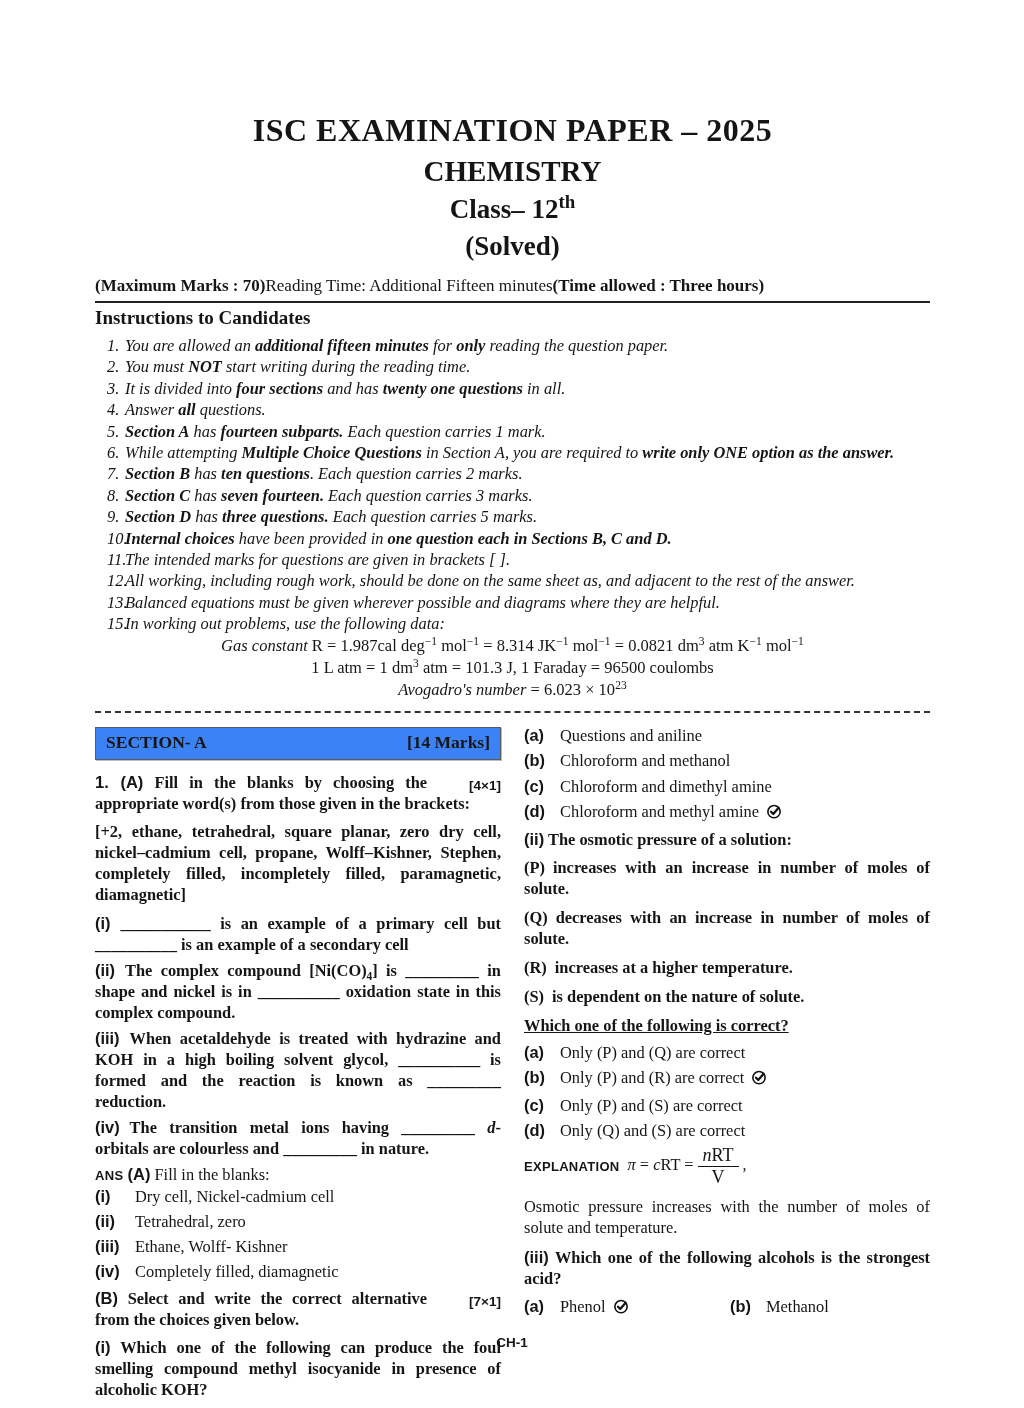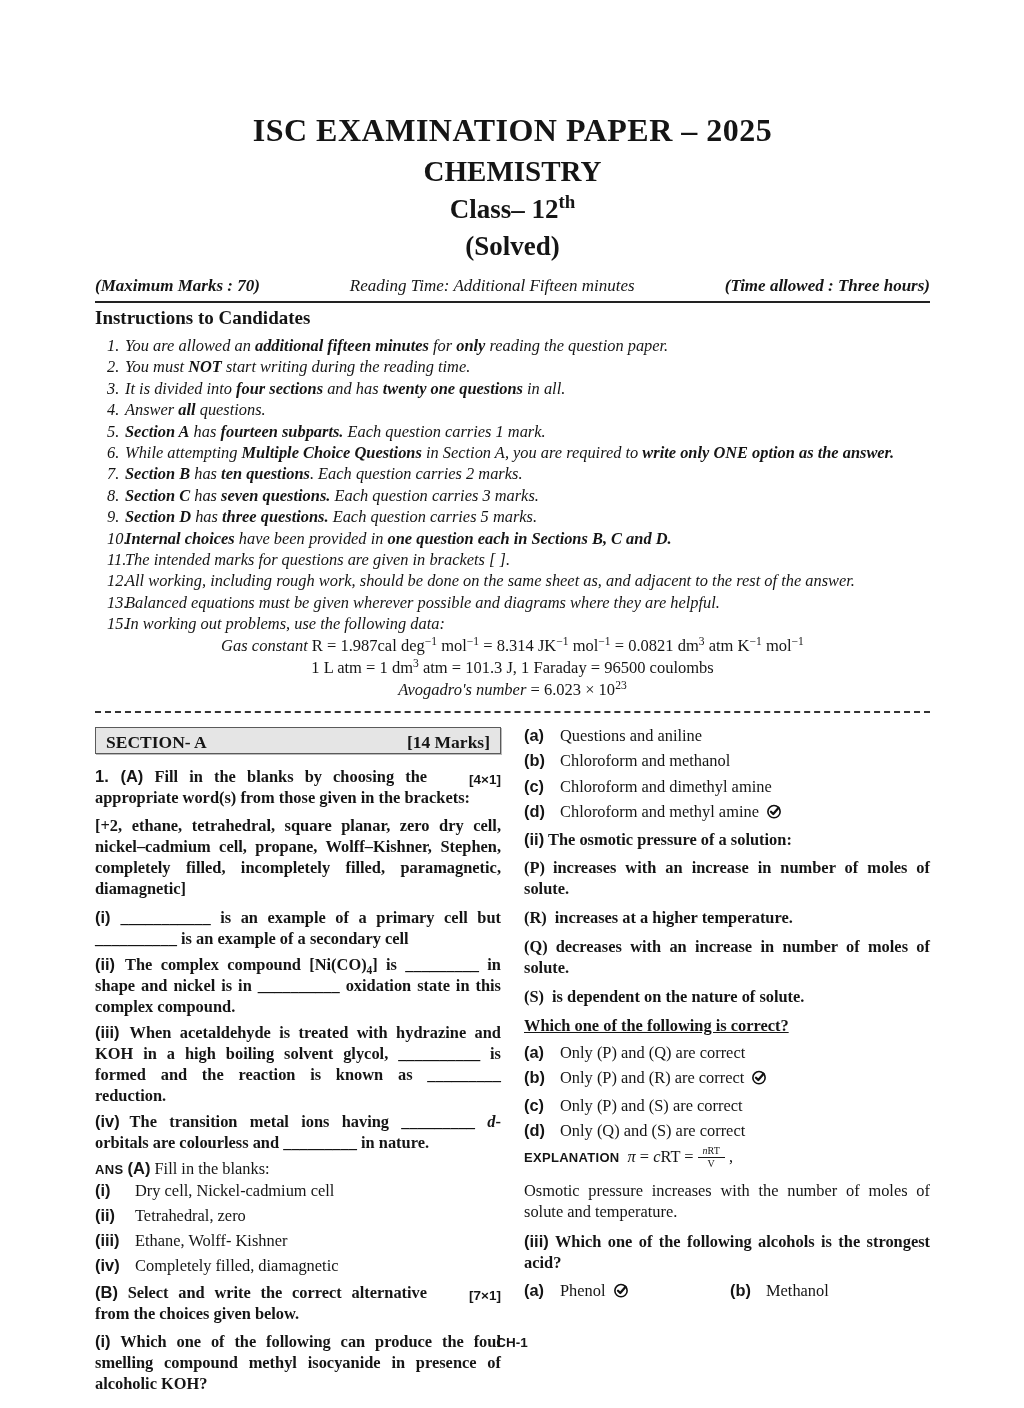--- a/index.html
+++ b/index.html
@@ -17,42 +17,42 @@
 
   .page { padding:112px 94px 0 95px; }
 
   
   .hdr { text-align:center; }
   .hdr-title   { font-size:32px; font-weight:bold; letter-spacing:.5px; margin:0 0 6px; }
   .hdr-subject { font-size:29px; font-weight:bold; margin:0 0 6px; }
   .hdr-class   { font-size:27px; font-weight:bold; margin:0 0 6px;text-align:center; }
   .hdr-solved  { font-size:27px; font-weight:bold; margin:0 0 14px; }
 
-  .meta-row { display:flex; justify-content:space-between; align-items:baseline;
-              font-size:17px; font-style:italic; padding-bottom:5px; }
+  .meta-row { display:flex; align-items:baseline;
+              font-size:17px; padding-bottom:5px; }
   .meta-row .mm, .meta-row .ta { font-weight:bold; }
   .meta-rule { border:none; border-top:2px solid #222; margin:0 0 4px; }
 
   
   .ins-head { font-size:19px; font-weight:bold; margin:2px 0 6px; }
   .ins-item { display:flex; font-size:16.4px; font-style:italic; line-height:21.4px; }
   .ins-num  { width:30px; flex:0 0 30px; text-align:left; padding-left:12px; }
   .ins-txt  { flex:1; }
   .data-line { text-align:center; font-size:16.5px; line-height:22px; font-style:normal; }
 
   .dashed-divider { border:none; border-top:2.5px dashed #333; margin:10px 0 12px; }
 
   
   .cols { display:flex; gap:23px; }
   .col  { flex:1; min-width:0; font-size:16.4px; line-height:21px; }
 
   .secbox {
-    border:1.6px solid #5a5a5a; background:#e5e5e5;
+    border:1.6px solid #5a5a5a; background:#3b82f6;
     display:flex; justify-content:space-between; align-items:center;
-    padding:4px 10px 0; margin:2px 0 12px;
+    padding:4px 10px 6px; margin:2px 0 12px;
     font-size:17.5px; font-weight:bold;
     box-shadow:1px 1px 0 #bbb;
   }
   .qnum  { font-family:"Liberation Sans", sans-serif; font-weight:bold; font-size:16.5px; }
   .tagl  { font-family:"Liberation Sans", sans-serif; font-weight:bold; font-size:13px; letter-spacing:.3px; }
   .marks { float:right; font-family:"Liberation Sans", sans-serif; font-weight:bold; font-size:13.5px; margin-left:8px; position:relative; top:3px;padding-left:34px; }
 
   .qpara { font-weight:bold; text-align:justify; margin:0 0 7px; }
   .bpara { font-weight:bold; text-align:justify; margin:0 0 8px; word-spacing:2px; }
 
@@ -69,21 +69,21 @@
 
   .stmt { font-weight:bold; text-align:justify; margin:0 0 8px; }
   .stmt .lbl { margin-right:8px; }
   .prompt { font-weight:bold; margin:0 0 6px;text-decoration:underline; }
 
   .expl { text-align:justify; margin:2px 0 9px; }
 
   .tick { display:inline-block; vertical-align:-2px; margin-left:7px; }
 
   .formula-line { margin:4px 0 10px; display:flex; align-items:center; gap:8px; }
-  .frac { display:inline-block; text-align:center; font-size:10px; line-height:1.05; vertical-align:middle; }
+  .frac { display:inline-block; text-align:center; font-size:18px; line-height:1.05; vertical-align:middle; }
   .frac .fnum { display:block; border-bottom:1.4px solid #151515; padding:0 5px 1px; }
   .frac .fden { display:block; padding-top:1px; }
 
   .opt-grid { display:grid; grid-template-columns:1fr 1fr; column-gap:6px; }
 
   .footer { position:absolute; top:1335px; left:0; width:100%; text-align:center;
             font-family:"Liberation Sans", sans-serif; font-weight:bold; font-size:13.5px; }
 </style>
 </head>
 <body>
@@ -130,21 +130,21 @@
     <div class="ins-item">
         <span class="ins-num">6.</span>
         <span class="ins-txt"><span>While attempting </span><span class="rb">Multiple Choice Questions</span><span> in Section A, you are required to </span><span class="rb">write only ONE option as the answer.</span></span>
       </div>
     <div class="ins-item">
         <span class="ins-num">7.</span>
         <span class="ins-txt"><span class="rb">Section B</span><span> has </span><span class="rb">ten questions</span><span>. Each question carries 2 marks.</span></span>
       </div>
     <div class="ins-item">
         <span class="ins-num">8.</span>
-        <span class="ins-txt"><span class="rb">Section C</span><span> has </span><span class="rb">seven questions.</span><span> Each question carries 3 marks.</span></span>
+        <span class="ins-txt"><span class="rb">Section C</span><span> has </span><span class="rb">seven fourteen.</span><span> Each question carries 3 marks.</span></span>
       </div>
     <div class="ins-item">
         <span class="ins-num">9.</span>
         <span class="ins-txt"><span class="rb">Section D</span><span> has </span><span class="rb">three questions.</span><span> Each question carries 5 marks.</span></span>
       </div>
     <div class="ins-item">
         <span class="ins-num">10.</span>
         <span class="ins-txt"><span class="rb">Internal choices</span><span> have been provided in </span><span class="rb">one question each in Sections B, C and D.</span></span>
       </div>
     <div class="ins-item">
@@ -261,22 +261,22 @@
               </svg></span></span>
       </div>
 
 
       <p class="qpara">
         <span class="qnum">(ii)</span>
         <span>The osmotic pressure of a solution:</span>
       </p>
 
       <p class="stmt"><span class="lbl">(P)</span><span>increases with an increase in number of moles of solute.</span></p>
+      <p class="stmt"><span class="lbl">(Q)</span><span>decreases with an increase in number of moles of solute.</span></p>
       <p class="stmt"><span class="lbl">(R)</span><span>increases at a higher temperature.</span></p>
-      <p class="stmt"><span class="lbl">(Q)</span><span>decreases with an increase in number of moles of solute.</span></p>
       <p class="stmt"><span class="lbl">(S)</span><span>is dependent on the nature of solute.</span></p>
 
       <p class="prompt">Which one of the following is correct?</p>
 
       <div class="opt">
           <span class="lbl">(a)</span>
           <span class="txt"><span>Only (P) and (Q) are correct</span></span>
         </div>
       <div class="opt">
         <span class="lbl">(b)</span>

